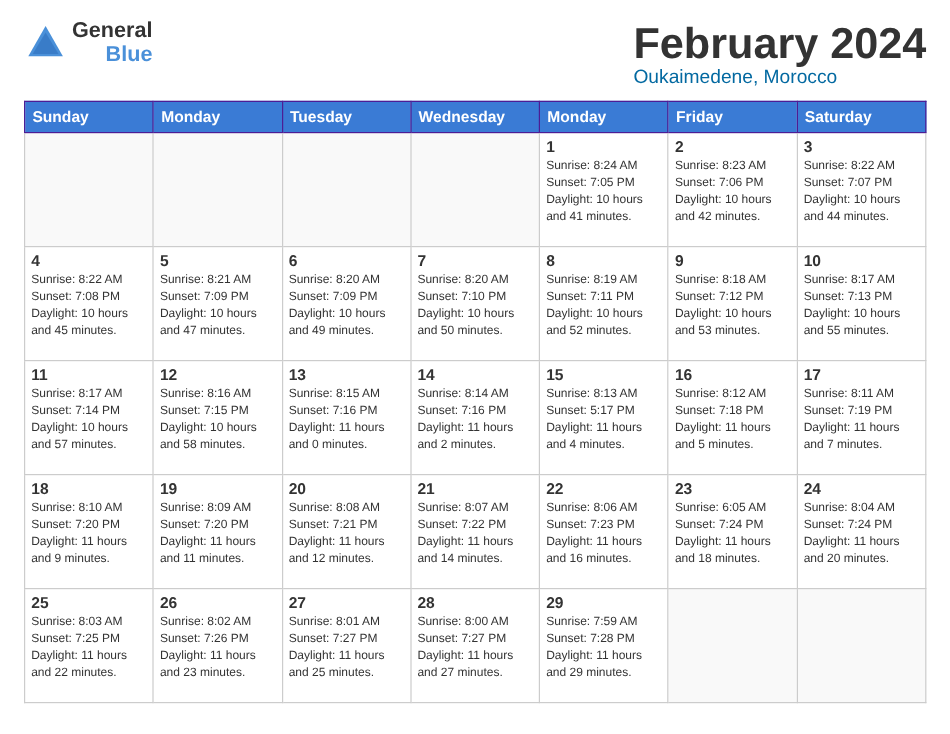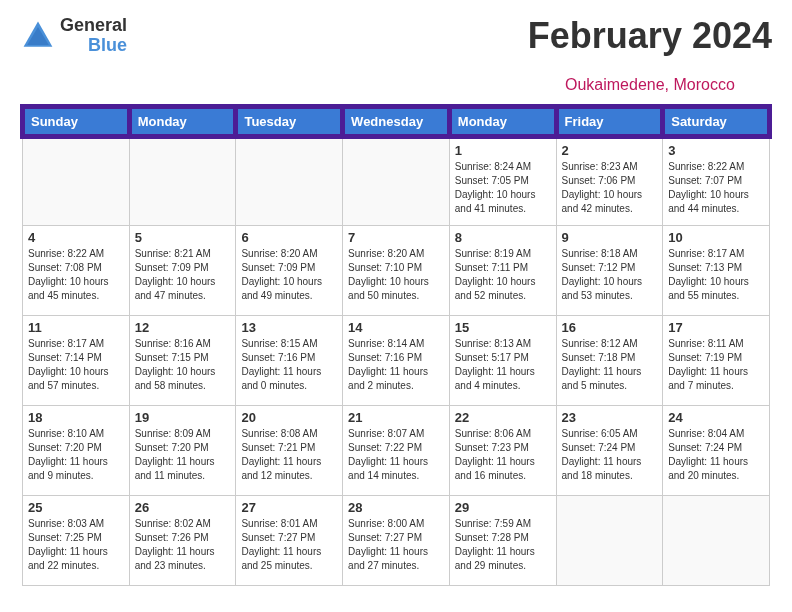--- a/index.html
+++ b/index.html
@@ -42,47 +42,46 @@
       font-weight: bold;
       color: #4a90d9;
       margin-left: 28px;
     }
     .logo-icon {
       width: 36px;
       height: 36px;
       margin-right: 4px;
     }
     .title-block {
-      text-align: center;
+      text-align: left;
     }
     .month-title {
       font-size: 36px;
       font-weight: bold;
       color: #333;
       line-height: 1.1;
     }
     .location {
       font-size: 16px;
-      color: #be185d;
-      margin-top: 20px;
+      color: #0369a1;
     }
     .calendar {
       flex: 1;
       border: 1px solid #ccc;
       border-collapse: collapse;
       width: 100%;
       table-layout: fixed;
     }
     .calendar th {
       background-color: #3a7bd5;
       color: white;
       text-align: left;
       padding: 5px 6px;
       font-size: 13px;
-      border: 5px solid #4c1d95;
+      border: 1px solid #4c1d95;
     }
     .calendar td {
       border: 1px solid #ccc;
       vertical-align: top;
       padding: 4px 5px;
       font-size: 10.5px;
       color: #333;
       height: 88px;
     }
     .calendar td.empty {

